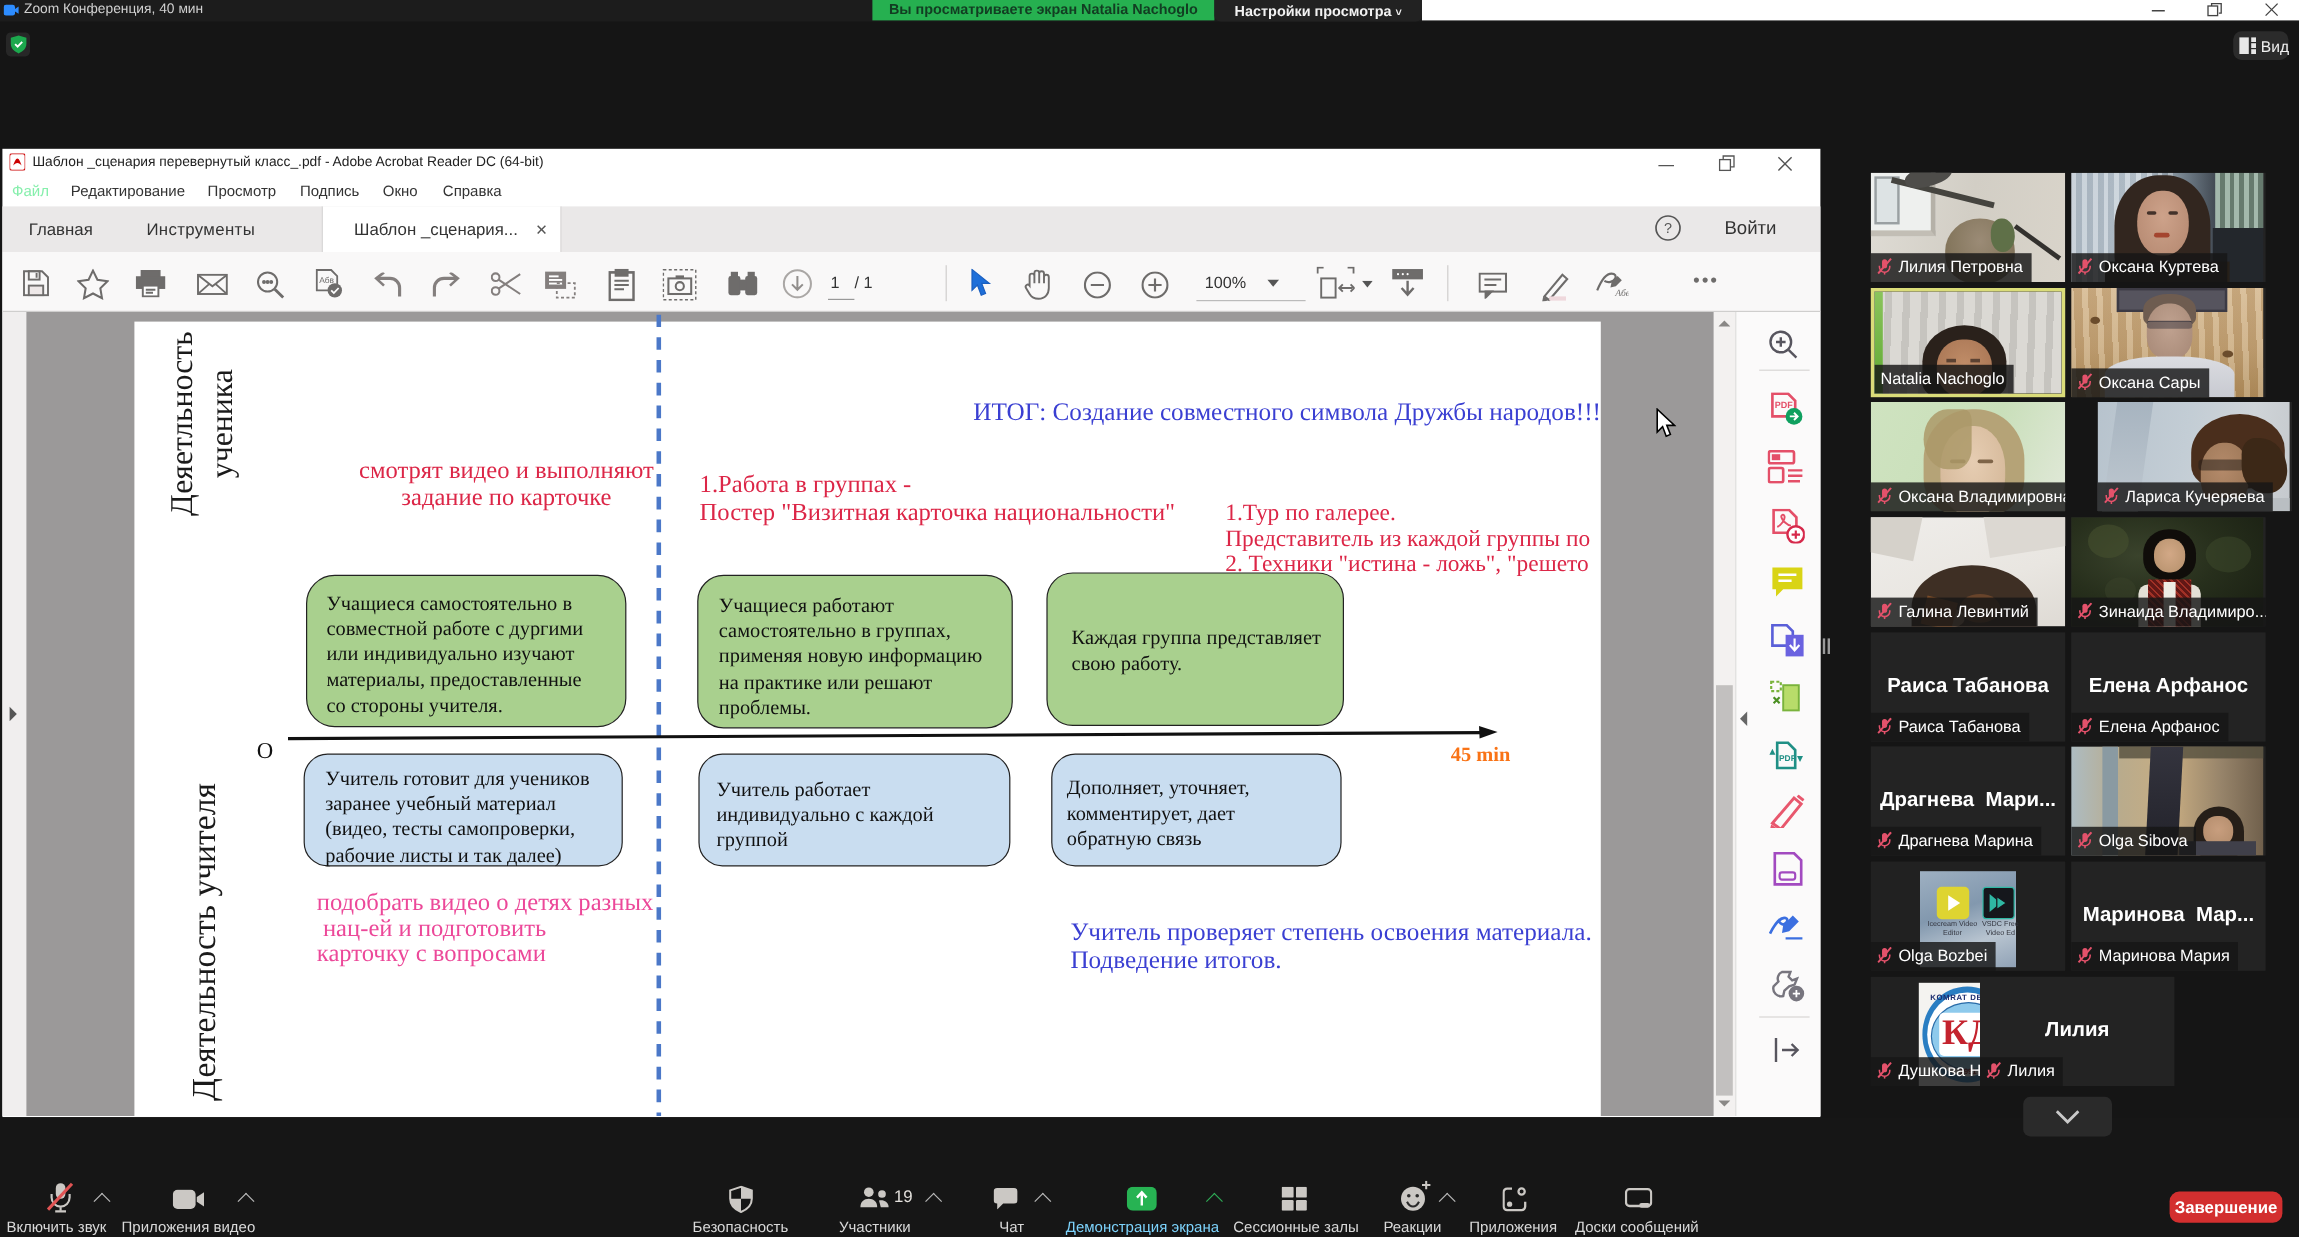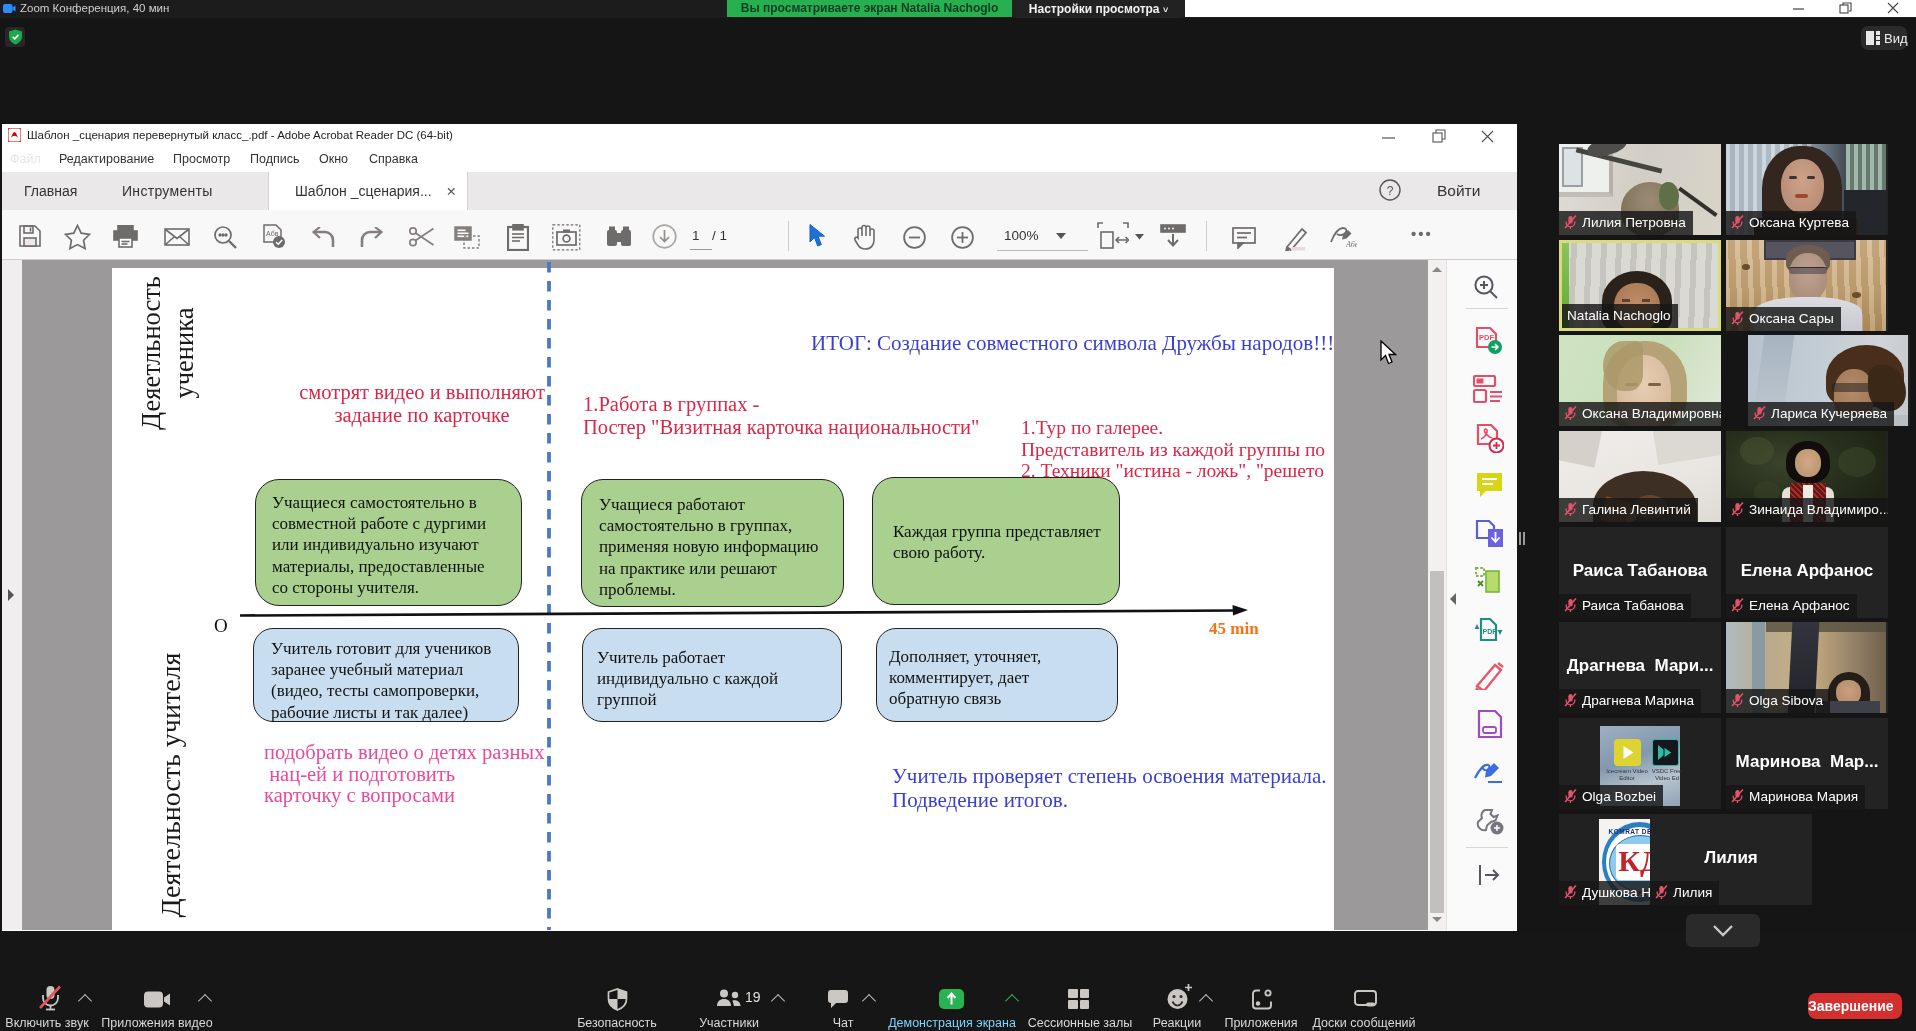--- a/index.html
+++ b/index.html
@@ -64,21 +64,21 @@
     <line x1="1" y1="4" x2="14" y2="4" stroke="#555" stroke-width="1.2"></line>
   </svg>
 <svg class="a" style="left:1432px;top:129px" width="14" height="14" viewBox="0 0 14 14">
     <rect x="1" y="4" width="9" height="9" fill="none" stroke="#555" stroke-width="1.1"></rect>
     <path d="M4 4v-3h9v9h-3" fill="none" stroke="#555" stroke-width="1.1"></path>
   </svg>
 <svg class="a" style="left:1481px;top:130px" width="13" height="13" viewBox="0 0 13 13">
     <path d="M1 1l11 11M12 1l-11 11" stroke="#555" stroke-width="1.2"></path>
   </svg>
 
-<div class="a" style="left:10px;top:152px;color:#e5e5e5;font-size:12.5px">Файл</div>
+<div class="a" style="left:10px;top:152px;color:#86efac;font-size:12.5px">Файл</div>
 <div class="a" style="left:59px;top:152px;color:#333;font-size:12.5px">Редактирование</div>
 <div class="a" style="left:173px;top:152px;color:#333;font-size:12.5px">Просмотр</div>
 <div class="a" style="left:250px;top:152px;color:#333;font-size:12.5px">Подпись</div>
 <div class="a" style="left:319px;top:152px;color:#333;font-size:12.5px">Окно</div>
 <div class="a" style="left:369px;top:152px;color:#333;font-size:12.5px">Справка</div>
 
 <div class="a" style="left:2px;top:172px;width:1515px;height:38px;background:#eae8e8"></div>
 <div class="a" style="left:24px;top:183px;color:#333;font-size:14px">Главная</div>
 <div class="a" style="left:122px;top:183px;color:#333;font-size:14px;letter-spacing:.3px">Инструменты</div>
 <div class="a" style="left:268px;top:172px;width:198px;height:38px;background:#ffffff;border-left:1px solid #d2d0d0;border-right:1px solid #d2d0d0"></div>
@@ -678,13 +678,13 @@
     <circle cx="6" cy="14.5" r="2.2" fill="#cbc8c4" stroke="none"></circle>
   </svg>
 <div class="bb-lab" style="left:1261px">Приложения</div>
 
 <svg class="a" style="left:1354px;top:990px" width="23" height="19" viewBox="0 0 23 19">
     <rect x="1" y="1" width="21" height="14" rx="3" fill="none" stroke="#cbc8c4" stroke-width="1.9"></rect>
     <rect x="12" y="12.5" width="9" height="4" rx="2" fill="#cbc8c4"></rect>
   </svg>
 <div class="bb-lab" style="left:1364px">Доски сообщений</div>
 
-<div class="a" style="left:1808px;top:993px;width:94px;height:26px;background:#d32f2f;border-radius:8px;color:#fff;font-weight:bold;font-size:14px;text-align:left;line-height:26px">Завершение</div>
+<div class="a" style="left:1808px;top:993px;width:94px;height:26px;background:#d32f2f;border-radius:8px;color:#fff;font-weight:bold;font-size:14px;text-align:center;line-height:26px">Завершение</div>
 
 </body></html>

